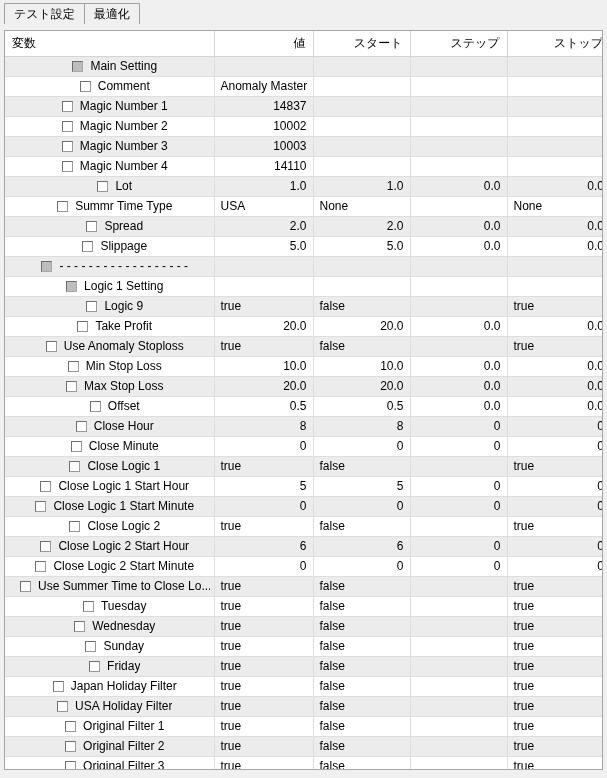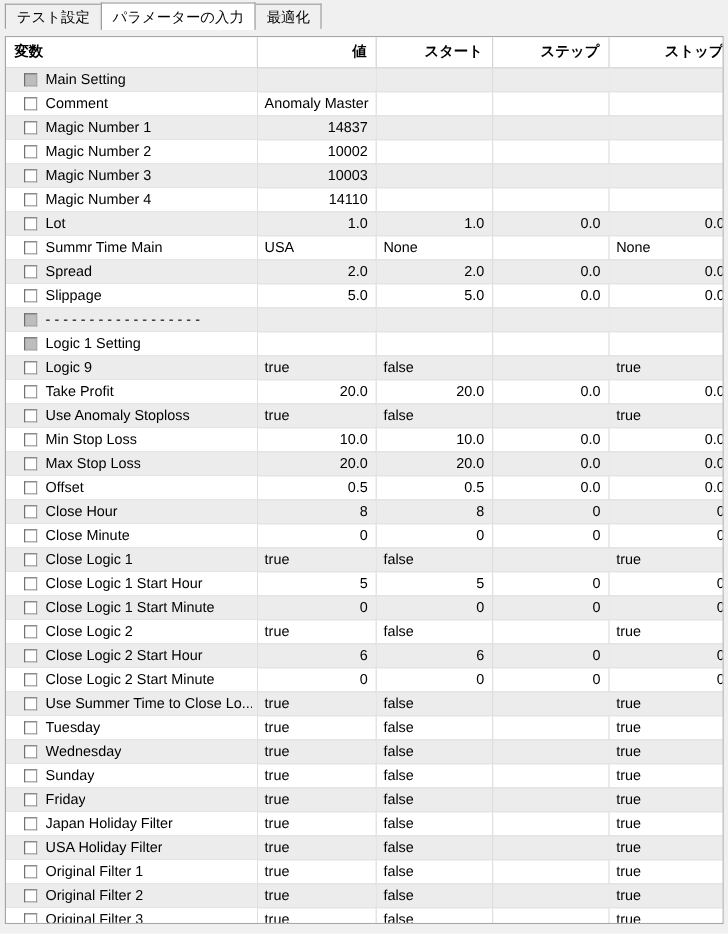--- a/index.html
+++ b/index.html
@@ -71,21 +71,21 @@
   table.grid col.c-val   { width: 99px; }
   table.grid col.c-start { width: 97px; }
   table.grid col.c-step  { width: 97px; }
   table.grid col.c-stop  { width: 103px; }
 
   thead th {
     height: 25px;
     background: #ffffff;
     border-right: 1px solid #d4d4d4;
     border-bottom: 1px solid #d4d4d4;
-    font-weight: bold;
+    font-weight: normal;
     font-size: 12px;
     padding: 0 7px;
     box-sizing: border-box;
     color: #000;
   }
   thead th.h-var { text-align: left; }
   thead th.h-num { text-align: right; }
   thead th.last  { border-right: none; }
 
   tbody tr { height: 20px; }
@@ -110,20 +110,21 @@
 
   
   td.varcell {
     padding: 0 4px 0 15px;
     position: relative;
   }
   .vrow {
     display: flex;
     align-items: center;
     height: 19px;
+    justify-content: center;
   }
   .cbox {
     width: 11px;
     height: 11px;
     box-sizing: border-box;
     flex: 0 0 auto;
     margin-right: 7px;
     background: #ffffff;
     border: 1px solid #9a9a9a;
     border-top-color: #707070;
@@ -143,21 +144,20 @@
     white-space: nowrap;
     font-size: 12px;
     line-height: 19px;
   }
 </style>
 </head>
 <body>
 
 <div class="tabstrip">
     <div class="tab">テスト設定</div>
-    <div class="tab selected">パラメーターの入力</div>
     <div class="tab">最適化</div>
   </div>
 
 <div class="gridwrap">
   <table class="grid">
     <colgroup>
       <col class="c-var">
         <col class="c-val">
         <col class="c-start">
         <col class="c-step">
@@ -254,21 +254,21 @@
           </td>
           <td class="num">1.0</td>
           <td class="num">1.0</td>
           <td class="num">0.0</td>
           <td class="num last">0.0</td>
         </tr>
         <tr>
           <td class="varcell">
             <div class="vrow">
               <span class="cbox"></span>
-              <span class="vlabel">Summr Time Main</span>
+              <span class="vlabel">Summr Time Type</span>
             </div>
           </td>
           <td class="txt">USA</td>
           <td class="txt">None</td>
           <td class="txt"></td>
           <td class="txt last">None</td>
         </tr>
         <tr class="alt">
           <td class="varcell">
             <div class="vrow">

